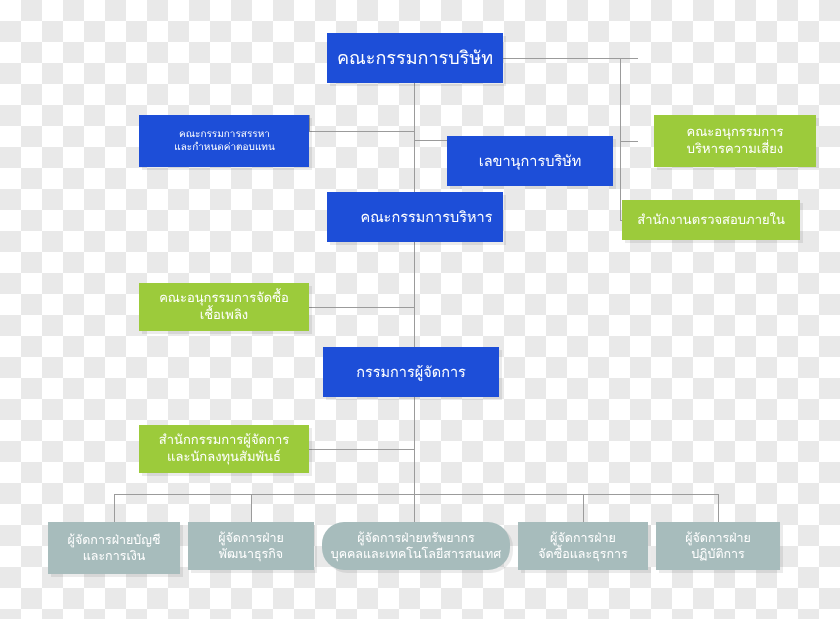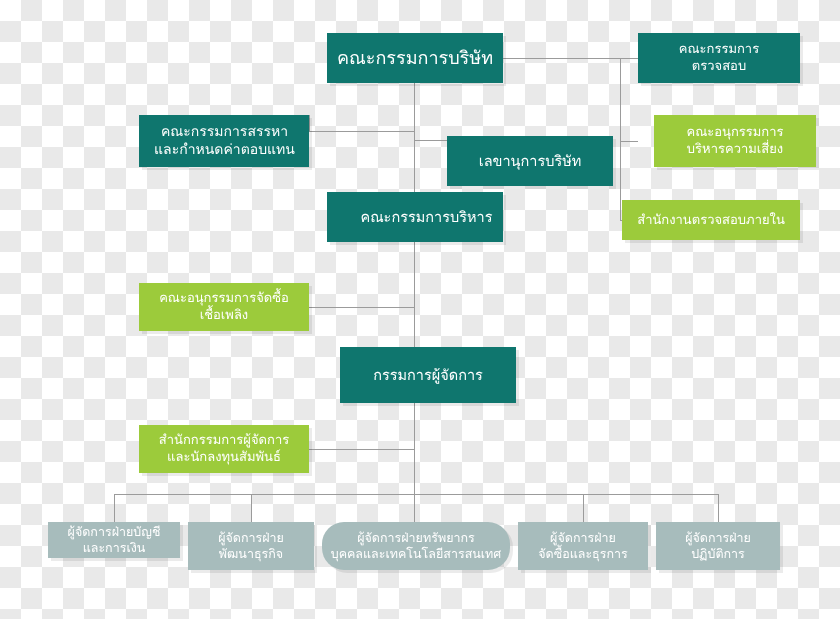--- a/index.html
+++ b/index.html
@@ -45,43 +45,43 @@
     color: #ffffff;
     padding: 2px 6px;
     box-shadow: 3px 3px 0 rgba(0, 0, 0, 0.08);
     z-index: 2;
   }
   .node-label {
     white-space: pre-line;
     display: block;
   }
 
-  .node.dark  { background: #0f766e; }
+  .node.dark  { background: #1d4ed8; }
   .node.lime  { background: #9ccb3b; }
   .node.gray  { background: #a7bcbc; }
 
   .fs-18 { font-size: 18px; }
   .fs-15 { font-size: 14.5px; }
-  .fs-14 { font-size: 14px; padding-left: 7px; }
+  .fs-14 { font-size: 10px; padding-left: 7px; }
   .fs-13 { font-size: 13px; }
   .fs-12 { font-size: 12.5px; }
 
   
   #n-board          { left: 327px; top:  33px; width: 176px; height: 50px; }
   #n-audit-cmte     { left: 638px; top:  33px; width: 162px; height: 50px; }
   #n-nomination     { left: 139px; top: 115px; width: 170px; height: 52px; }
   #n-secretary      { left: 447px; top: 115px; width: 166px; height: 50px; margin-top: 21px; }
   #n-risk-subcmte   { left: 638px; top: 115px; width: 162px; height: 52px; margin-left: 16px; }
   #n-executive      { left: 327px; top: 192px; width: 176px; height: 50px; padding-left: 29px; }
   #n-internal-audit { left: 622px; top: 200px; width: 178px; height: 40px; }
   #n-fuel-subcmte   { left: 139px; top: 283px; width: 170px; height: 48px; }
-  #n-managing-dir   { left: 340px; top: 347px; width: 176px; height: 56px; }
+  #n-managing-dir   { left: 323px; top: 347px; width: 176px; height: 50px; }
   #n-md-office      { left: 139px; top: 425px; width: 170px; height: 48px; }
 
-  #n-mgr-accounting { left:  48px; top: 522px; width: 132px; height: 36px; }
+  #n-mgr-accounting { left:  48px; top: 522px; width: 132px; height: 52px; }
   #n-mgr-busdev     { left: 188px; top: 522px; width: 126px; height: 48px; }
   #n-mgr-hr-it      { left: 322px; top: 522px; width: 188px; height: 48px; border-radius: 22px; }
   #n-mgr-procure    { left: 518px; top: 522px; width: 130px; height: 48px; }
   #n-mgr-operations { left: 656px; top: 522px; width: 124px; height: 48px; }
 </style>
 </head>
 <body>
 
 <div id="chart">
 
@@ -108,24 +108,20 @@
   <div class="line v" style="left:114px; top:494px; height:28px;"></div>
   <div class="line v" style="left:251px; top:494px; height:28px;"></div>
   <div class="line v" style="left:414px; top:494px; height:28px;"></div>
   <div class="line v" style="left:583px; top:494px; height:28px;"></div>
   <div class="line v" style="left:718px; top:494px; height:28px;"></div>
 
   <div class="node dark fs-18" id="n-board">
     <span class="node-label">คณะกรรมการบริษัท</span>
   </div>
 
-  <div class="node dark fs-13" id="n-audit-cmte">
-    <span class="node-label">คณะกรรมการ
-ตรวจสอบ</span>
-  </div>
 
   <div class="node dark fs-14" id="n-nomination">
     <span class="node-label">คณะกรรมการสรรหา
 และกำหนดค่าตอบแทน</span>
   </div>
 
   <div class="node dark fs-15" id="n-secretary">
     <span class="node-label">เลขานุการบริษัท</span>
   </div>
 

